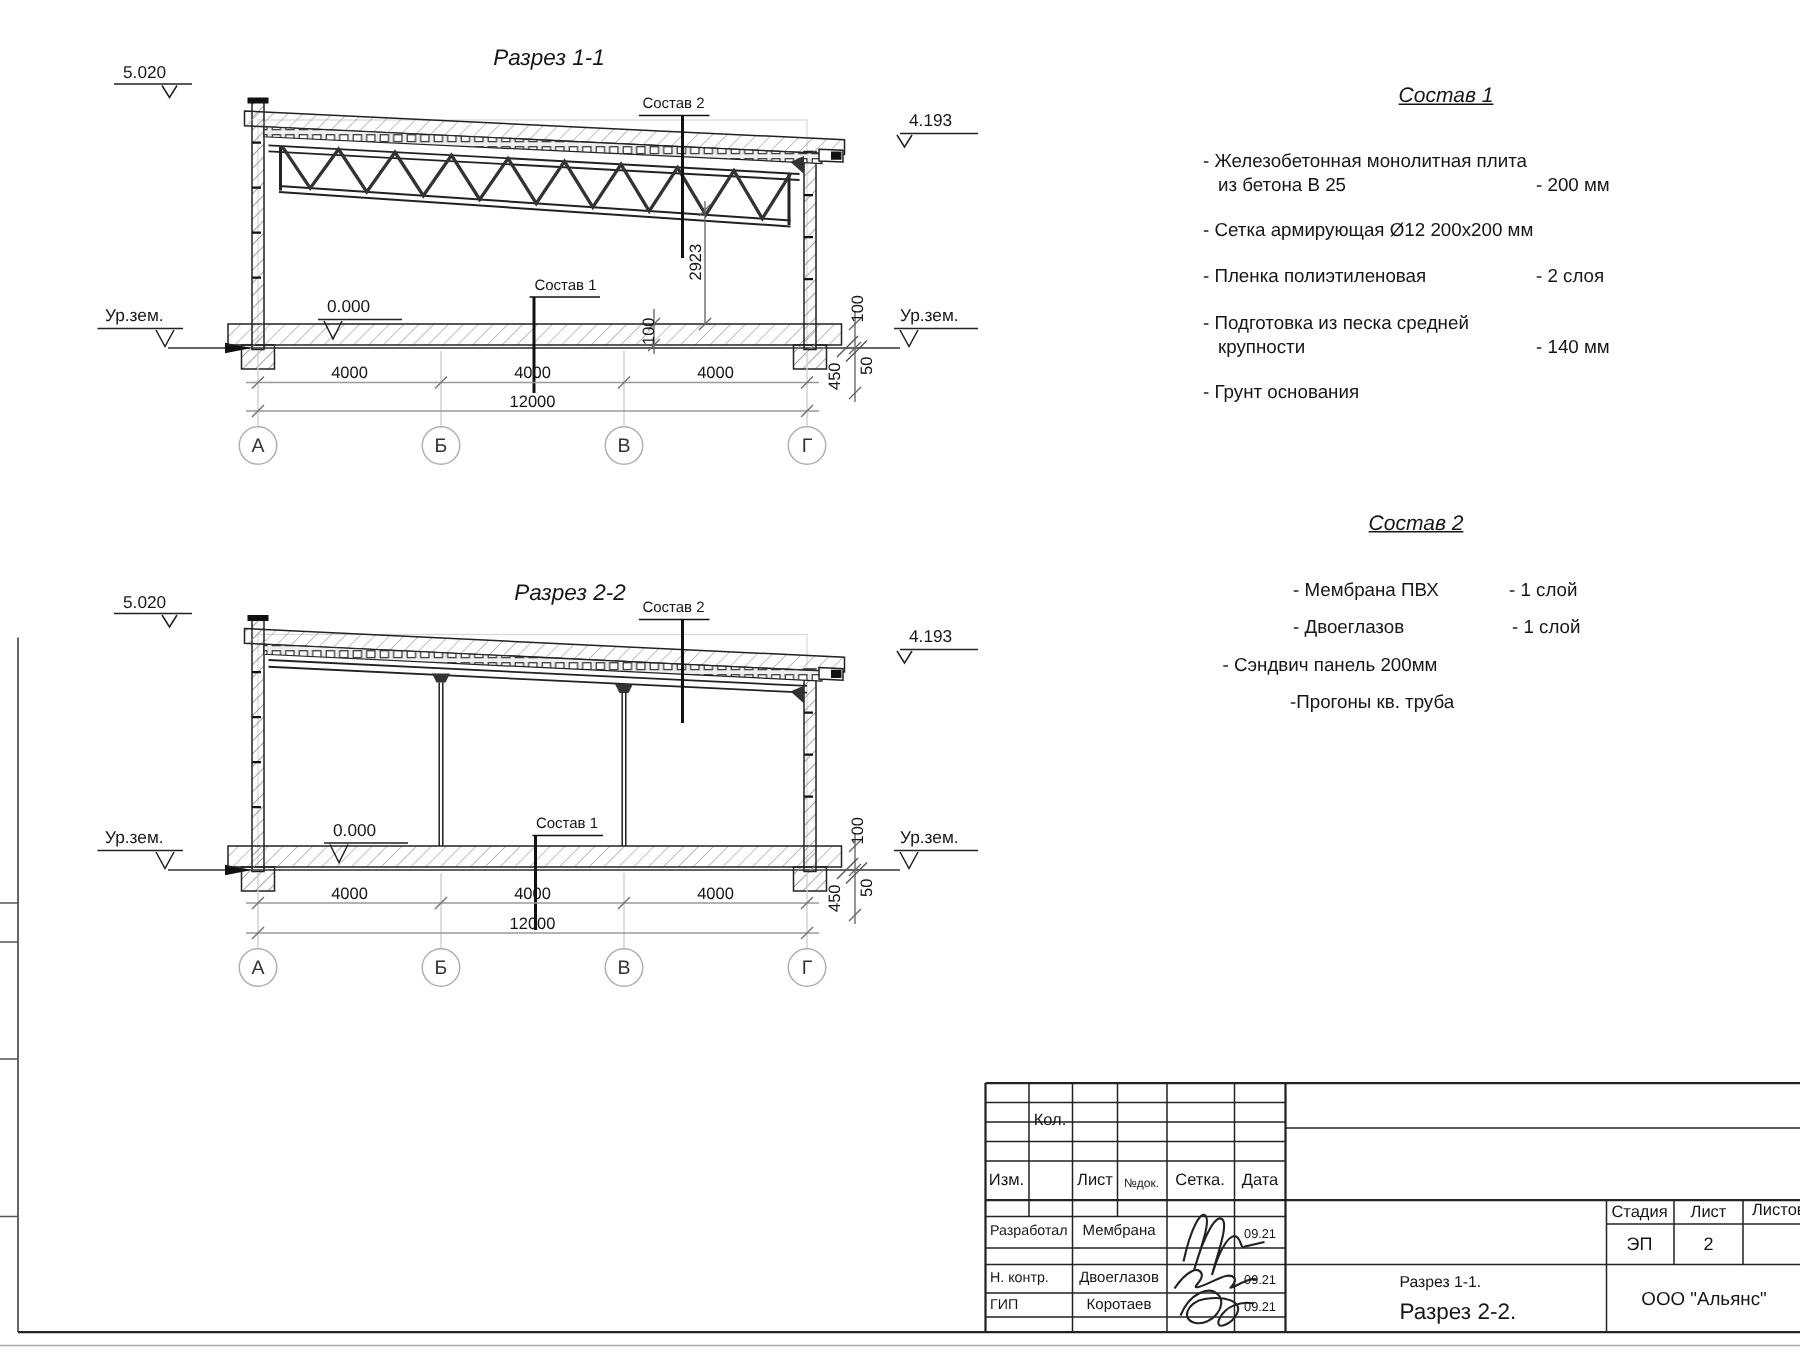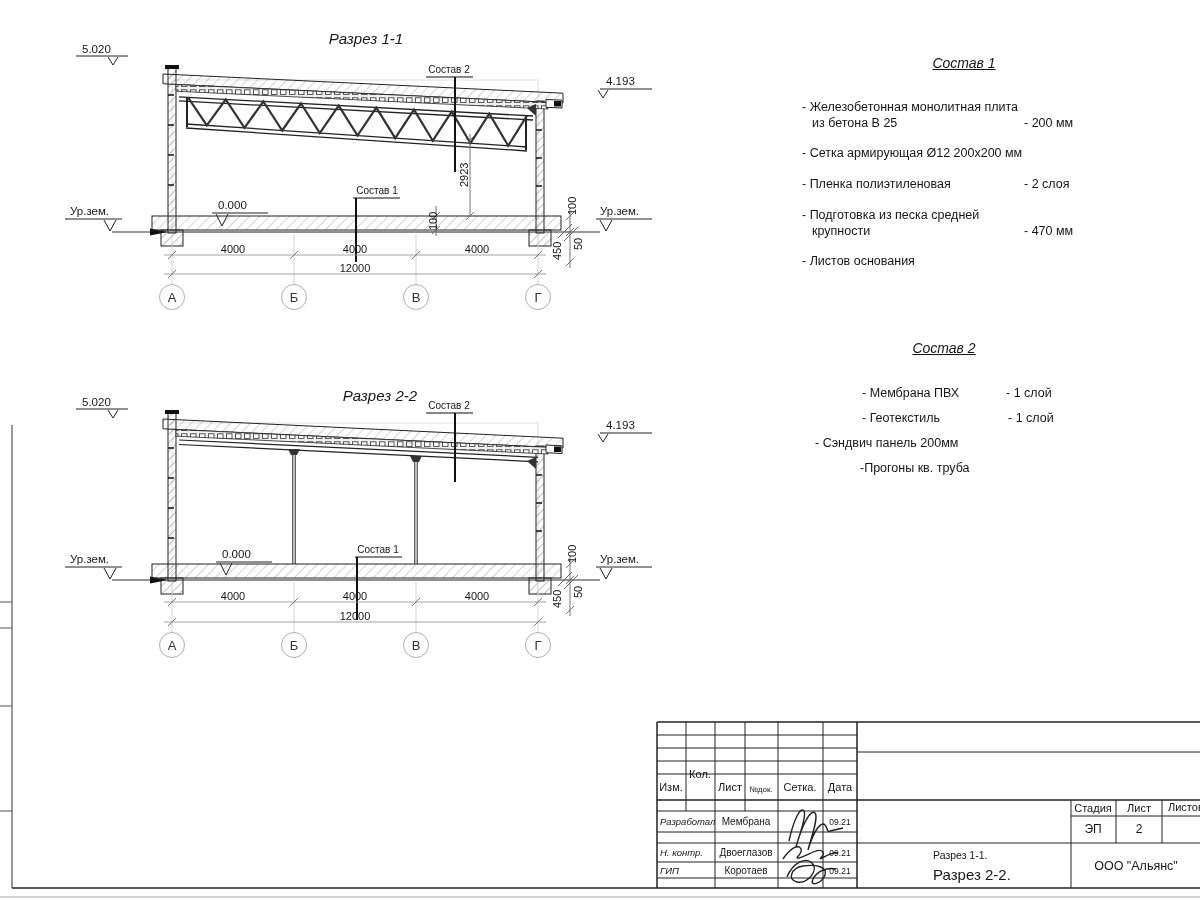--- a/index.html
+++ b/index.html
@@ -3,21 +3,21 @@
 <meta charset="utf-8">
 <style>
   html,body{margin:0;padding:0;background:#fff;}
   #page{position:relative;width:1200px;height:900px;background:#fff;overflow:hidden;
         font-family:"Liberation Sans",sans-serif;}
   svg{position:absolute;left:0;top:0;}
   .t{position:absolute;white-space:nowrap;color:#161616;
      font:11.5px "Liberation Sans",sans-serif;}
   .c{transform:translateX(-50%);}
   .cc{transform:translate(-50%,-50%);}
-  .vc{transform:translateY(-50%);font-style:italic;}
+  .vc{transform:translateY(-50%);}
   .r{transform:rotate(-90deg);transform-origin:0 0;}
   .sec-title{font-size:15px;font-style:italic;}
   .head{font-size:14px;font-style:italic;text-decoration:underline;}
   .li{font-size:12.5px;text-align:right;}
   .dim{font-size:11px;}
   .ax{font-size:13px;color:#333;}
   .tb{font-size:11px;}
   .tbs{font-size:8px;}
   .role{font-size:9.5px;}
   .nm{font-size:10px;}
@@ -251,33 +251,33 @@
 
 <div class="t head c" style="left:964px;top:55px">Состав 1</div>
 <div class="t li" style="left:802px;top:100px">- Железобетонная монолитная плита</div>
 <div class="t li" style="left:812px;top:116px">из бетона В 25</div>
 <div class="t li" style="left:1024px;top:116px">- 200 мм</div>
 <div class="t li" style="left:802px;top:146px">- Сетка армирующая Ø12 200х200 мм</div>
 <div class="t li" style="left:802px;top:177px">- Пленка полиэтиленовая</div>
 <div class="t li" style="left:1024px;top:177px">- 2 слоя</div>
 <div class="t li" style="left:802px;top:208px">- Подготовка из песка средней</div>
 <div class="t li" style="left:812px;top:224px">крупности</div>
-<div class="t li" style="left:1024px;top:224px">- 470 мм</div>
-<div class="t li" style="left:802px;top:254px">- Листов основания</div>
+<div class="t li" style="left:1024px;top:224px">- 140 мм</div>
+<div class="t li" style="left:802px;top:254px">- Грунт основания</div>
 
 <div class="t head c" style="left:944px;top:340px">Состав 2</div>
 <div class="t li" style="left:862px;top:386px">- Мембрана ПВХ</div>
 <div class="t li" style="left:1006px;top:386px">- 1 слой</div>
-<div class="t li" style="left:862px;top:411px">- Геотекстиль</div>
+<div class="t li" style="left:862px;top:411px">- Двоеглазов</div>
 <div class="t li" style="left:1008px;top:411px">- 1 слой</div>
 <div class="t li" style="left:815px;top:436px">- Сэндвич панель 200мм</div>
 <div class="t li" style="left:860px;top:461px">-Прогоны кв. труба</div>
 
 <div class="t tb cc" style="left:671px;top:787px">Изм.</div>
-<div class="t tb cc" style="left:700px;top:774px">Кол.</div>
+<div class="t tb cc" style="left:700px;top:747px">Кол.</div>
 <div class="t tb cc" style="left:730px;top:787px">Лист</div>
 <div class="t tbs cc" style="left:761px;top:789px">№док.</div>
 <div class="t tb cc" style="left:800px;top:787px">Сетка.</div>
 <div class="t tb cc" style="left:840px;top:787px">Дата</div>
 
 <div class="t role vc" style="left:660px;top:821px">Разработал</div>
 <div class="t nm cc" style="left:746px;top:821px">Мембрана</div>
 <div class="t dt cc" style="left:840px;top:822px">09.21</div>
 <div class="t role vc" style="left:660px;top:852px">Н. контр.</div>
 <div class="t nm cc" style="left:746px;top:852px">Двоеглазов</div>

